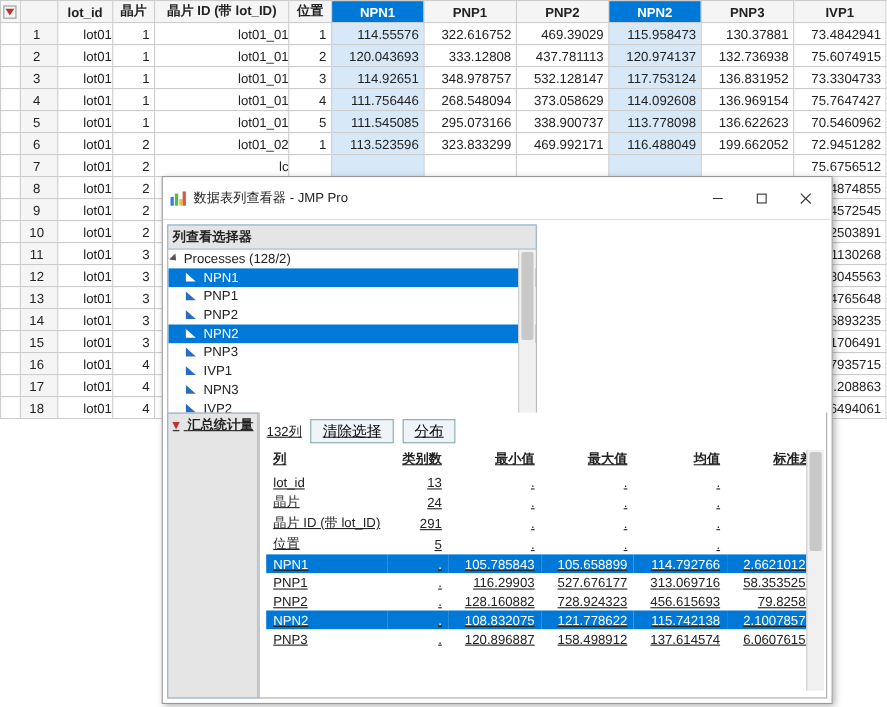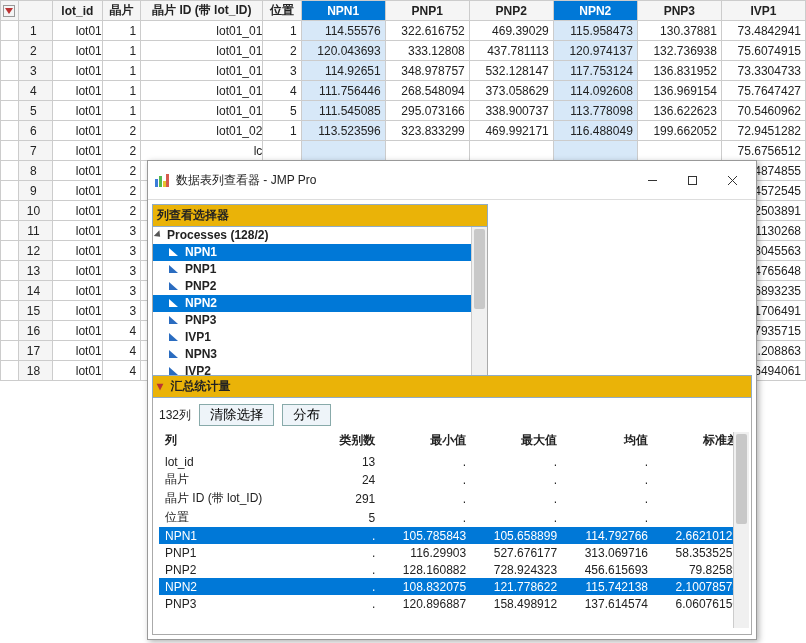--- a/index.html
+++ b/index.html
@@ -20,41 +20,41 @@
 
   
   .dialog { position:absolute; left:147px; top:160px; width:610px; height:480px; background:#fff; border:1px solid #999; box-shadow:2px 2px 6px rgba(0,0,0,.3); }
   .titlebar { height:39px; display:flex; align-items:center; padding:0 4px; border-bottom:1px solid #ddd; }
   .jmpicon { width:16px; height:16px; margin:0 6px 0 2px; display:inline-block; }
   .jmpicon svg { display:block; }
   .titlebar .spacer { flex:1; }
   .winbtn { width:40px; height:28px; display:flex; align-items:center; justify-content:center; }
   .winbtn svg { width:11px; height:11px; }
 
-  .panel-hdr { background:#eab308; border:1px solid #8facc8; padding:2px 4px; font-weight:bold; position:relative; }
+  .panel-hdr { background:#e5e5e5; border:1px solid #8facc8; padding:2px 4px; font-weight:bold; position:relative; }
   .panel-hdr .tri { color:#b33; margin-right:4px; }
   .panel-box { position:relative; border:1px solid #aaa; background:#fff; }
 
   .colselect { margin:4px; width:336px; }
   .colselect .panel-hdr { font-weight:bold; }
-  .treebox { height:174px; border:1px solid #aaa; border-top:none; overflow:hidden; position:relative;font-weight:bold; }
+  .treebox { height:174px; border:1px solid #aaa; border-top:none; overflow:hidden; position:relative; }
   .tree-scroll { position:absolute; top:0; right:0; width:16px; bottom:0; background:#f0f0f0; border-left:1px solid #ccc; }
   .tree-scroll .thumb { position:absolute; left:2px; right:2px; top:2px; height:80px; background:#c8c8c8; border-radius:2px; }
   .tree ul { list-style:none; }
   .tree li { height:17px; line-height:17px; display:flex; align-items:center; padding-left:2px; }
   .tree li.root { }
   .tree li.item { padding-left:16px; }
   .tree li.item.sel { background:#0078d7; color:#fff; }
   .disclose { display:inline-block; width:10px; height:10px; margin-right:2px; }
   .disclose::before { content:""; display:block; border-left:5px solid #555; border-top:4px solid transparent; border-bottom:4px solid transparent; transform:rotate(45deg); transform-origin:3px 5px; }
   .colicon { display:inline-block; width:12px; height:10px; margin-right:4px; }
   .colicon::before { content:""; display:block; width:0; height:0; border-left:9px solid #2a6cc0; border-top:8px solid transparent; }
   .tree li.item.sel .colicon::before { border-left-color:#fff; }
 
-  .summary { position:absolute; left:4px; right:4px; top:214px; bottom:4px; display:flex; flex-direction:column; }
+  .summary { position:absolute; left:4px; right:4px; top:214px; bottom:4px; display:flex; flex-direction:row;text-decoration:underline; }
   .sum-body { flex:1; border:1px solid #aaa; border-top:none; padding:6px; position:relative; overflow:hidden;}
   .toolbar { display:flex; align-items:center; gap:8px; margin-bottom:6px; }
   .toolbar .cnt { }
   .btn { border:1px solid #8aa; background:#eef4f9; padding:2px 10px; height:22px; line-height:16px; }
   .stats { width:100%; border-collapse:collapse; font-size:12px; }
   .stats th { text-align:right; font-weight:bold; padding:0 6px 4px 6px; }
   .stats th.first { text-align:left; }
   .stats td { padding:1px 6px; text-align:right; height:17px; }
   .stats td.first { text-align:left; }
   .stats tr.sel td { background:#0078d7; color:#fff; }

